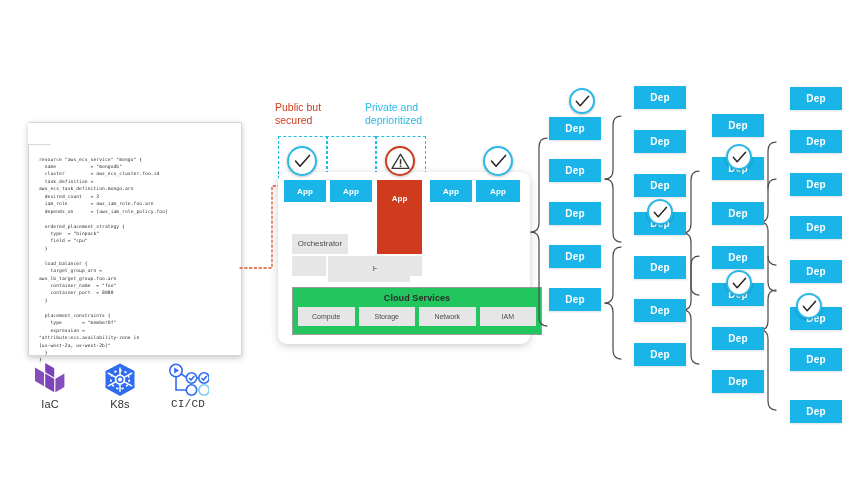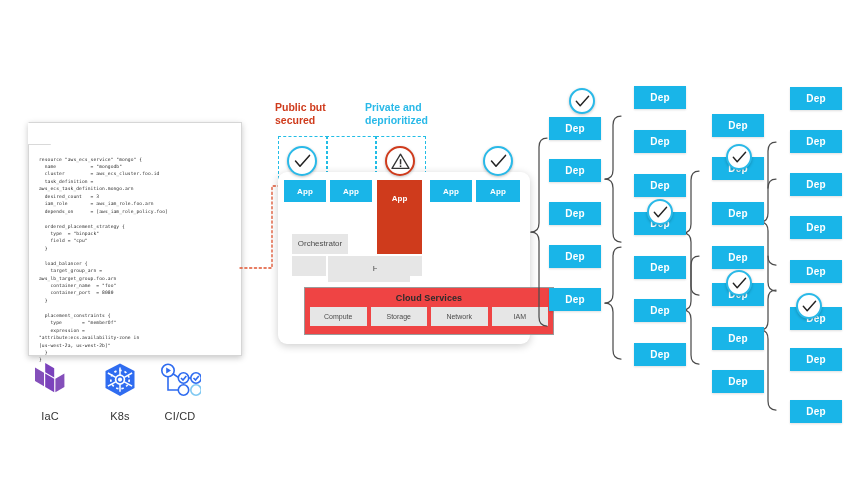--- a/index.html
+++ b/index.html
@@ -34,24 +34,24 @@
     font-size:4.6px;
     line-height:1.62;
     color:#2a2a2a;
     white-space:pre;
     letter-spacing:.1px;
   }
 
   
   .tech{position:absolute;text-align:center;width:64px;}
   .tech .glyph{height:36px;display:flex;align-items:center;justify-content:center;}
-  .tech .cap{margin-top:12px;font-size:11px;color:#333;letter-spacing:.2px;}
+  .tech .cap{margin-top:0;font-size:11px;color:#333;letter-spacing:.2px;}
   #tech-iac{left:18px;top:362px;}
   #tech-k8s{left:88px;top:362px;}
-  #tech-cicd{left:148px;top:362px;}
+  #tech-cicd{left:156px;top:362px;font-family:Liberation Mono, monospace;}
 
   
   #panel{
     position:absolute;left:278px;top:172px;width:252px;height:172px;
     background:#ffffff;border-radius:9px;
     box-shadow:0 2px 8px rgba(0,0,0,.20);
   }
 
   .app-box{
     position:absolute;background:#19b5e8;color:#fff;
@@ -83,36 +83,36 @@
     background:#ffffff;box-sizing:border-box;
     display:flex;align-items:center;justify-content:center;
     box-shadow:0 1px 3px rgba(0,0,0,.25);
   }
   .badge.ok{border:2.4px solid #29b9e8;}
   .badge.warn{border:2.4px solid #cf3b1c;}
   .badge svg{display:block;}
 
   
   #cloud{
-    position:absolute;left:26px;bottom:9px;width:250px;height:48px;
-    border:1.6px solid #9a9a9a;background:#ef4444;box-sizing:border-box;
+    position:absolute;left:14px;bottom:9px;width:250px;height:48px;
+    border:1.6px solid #9a9a9a;background:#22c55e;box-sizing:border-box;
   }
   #cloud .title{
     text-align:center;font-size:9px;font-weight:bold;color:#2c2c2c;
     margin-top:5px;letter-spacing:.1px;
   }
   #cloud .svcs{display:flex;gap:4px;padding:4px 5px 0 5px;}
   #cloud .svc{
     flex:1;background:#e6e6e6;color:#4c4c4c;font-size:7px;
     height:19px;display:flex;align-items:center;justify-content:center;
   }
 
   
   .toplabel{
-    position:absolute;font-size:10.5px;font-weight:bold;line-height:1.22;
+    position:absolute;font-size:10.5px;font-weight:normal;line-height:1.22;
   }
   #lbl-public{left:275px;top:101px;color:#cf3b1c;width:70px;}
   #lbl-private{left:365px;top:101px;color:#29b9e8;width:84px;}
 
   
   .dep{
     position:absolute;background:#19b5e8;color:#ffffff;
     font-size:10px;font-weight:bold;
     display:flex;align-items:center;justify-content:center;
     letter-spacing:.2px;

